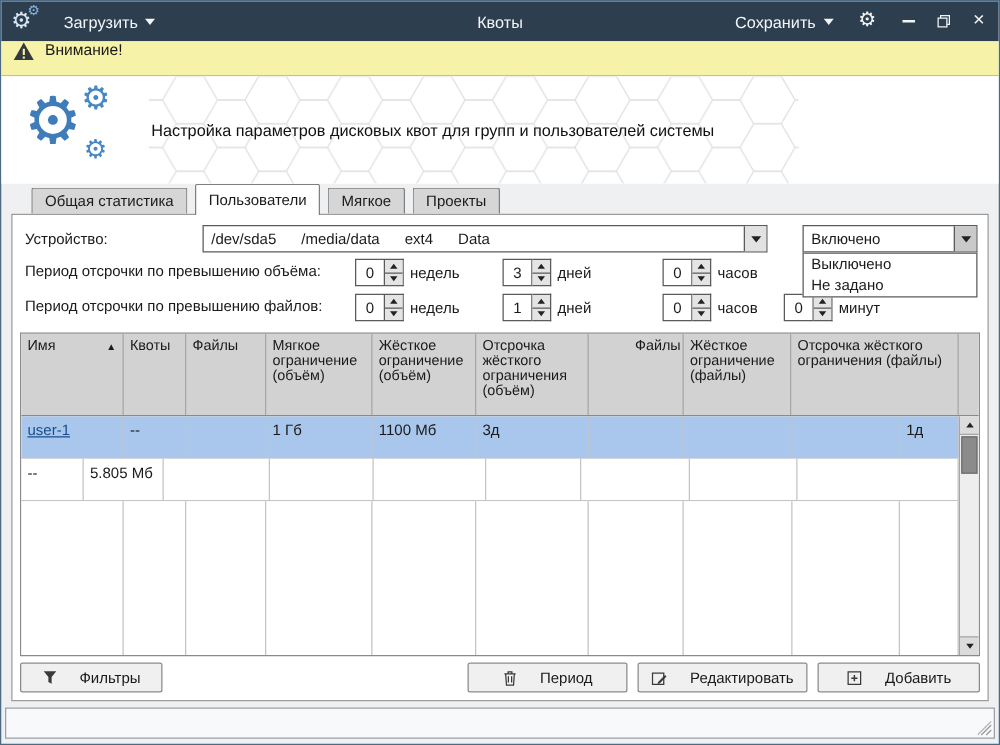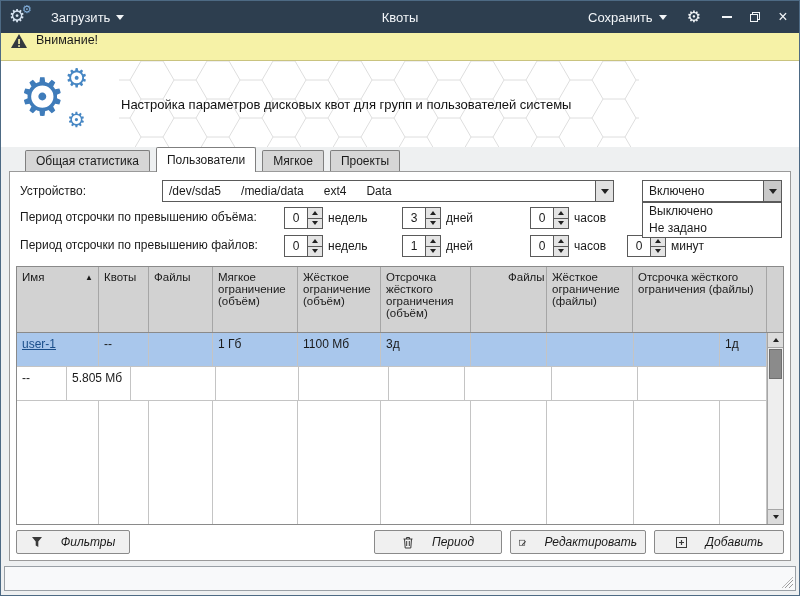--- a/index.html
+++ b/index.html
@@ -90,21 +90,21 @@
   .user-link { color:#1a4e8a; text-decoration:underline; }
   
   .vscroll { width:16px; border-left:1px solid #a6a6a6; background:#eeeeee; display:flex; flex-direction:column; }
   .vs-btn { height:15px; background:#dcdcdc; border-bottom:1px solid #a6a6a6; display:flex; align-items:center; justify-content:center; }
   .vs-btn.bottom { border-bottom:none; border-top:1px solid #a6a6a6; }
   .vs-track { flex:1; position:relative; }
   .vs-thumb { position:absolute; left:1px; right:1px; top:1px; height:30px; background:#8b8b8b; border:1px solid #6f6f6f; }
 
   
   .btn-row { display:flex; align-items:center; margin-top:5px; height:24px; }
-  .btn { height:24px; display:flex; align-items:center; justify-content:center; gap:18px; background:#f0f0f0; border:1px solid #8a8a8a; border-radius:2px; font-size:12px; padding:0 8px;font-style:italic; }
+  .btn { height:24px; display:flex; align-items:center; justify-content:center; gap:18px; background:#f0f0f0; border:1px solid #8a8a8a; border-radius:2px; font-size:12px; padding:0 8px; }
   .btn-filters { width:114px; }
   .btn-spacer { flex:1; }
   .btn-delete { width:128px; margin-right:8px; }
   .btn-edit { width:136px; margin-right:8px; }
   .btn-add { width:130px; }
 
   
   .status-bar { position:absolute; left:3px; right:3px; bottom:4px; height:25px; border:1px solid #9aa0a6; background:#f8f9fa; }
   .grip { position:absolute; right:1px; bottom:1px; }
 </style>

